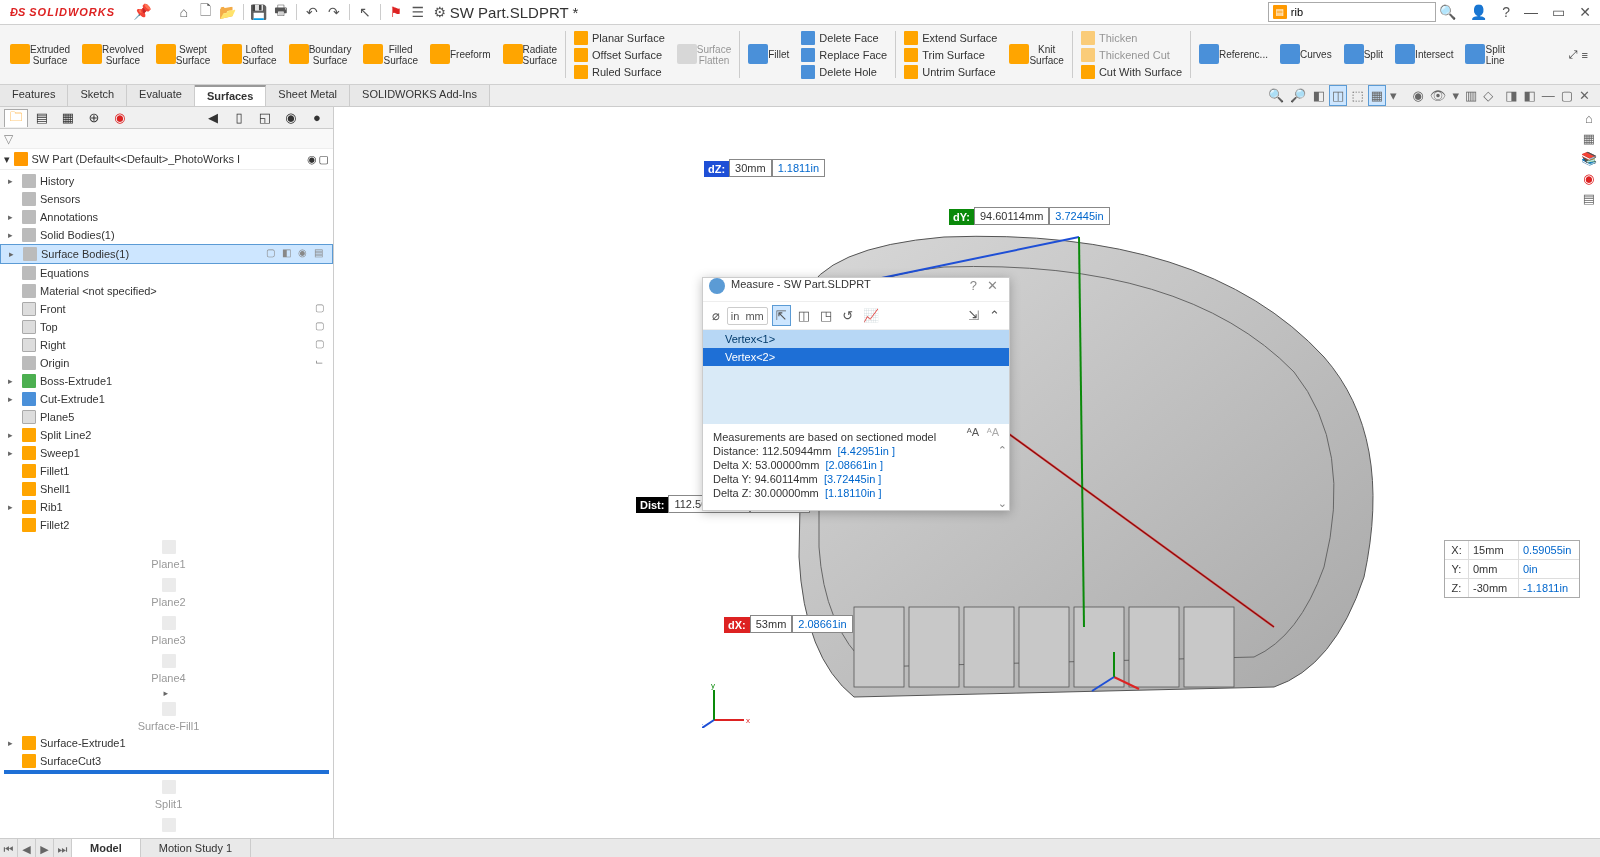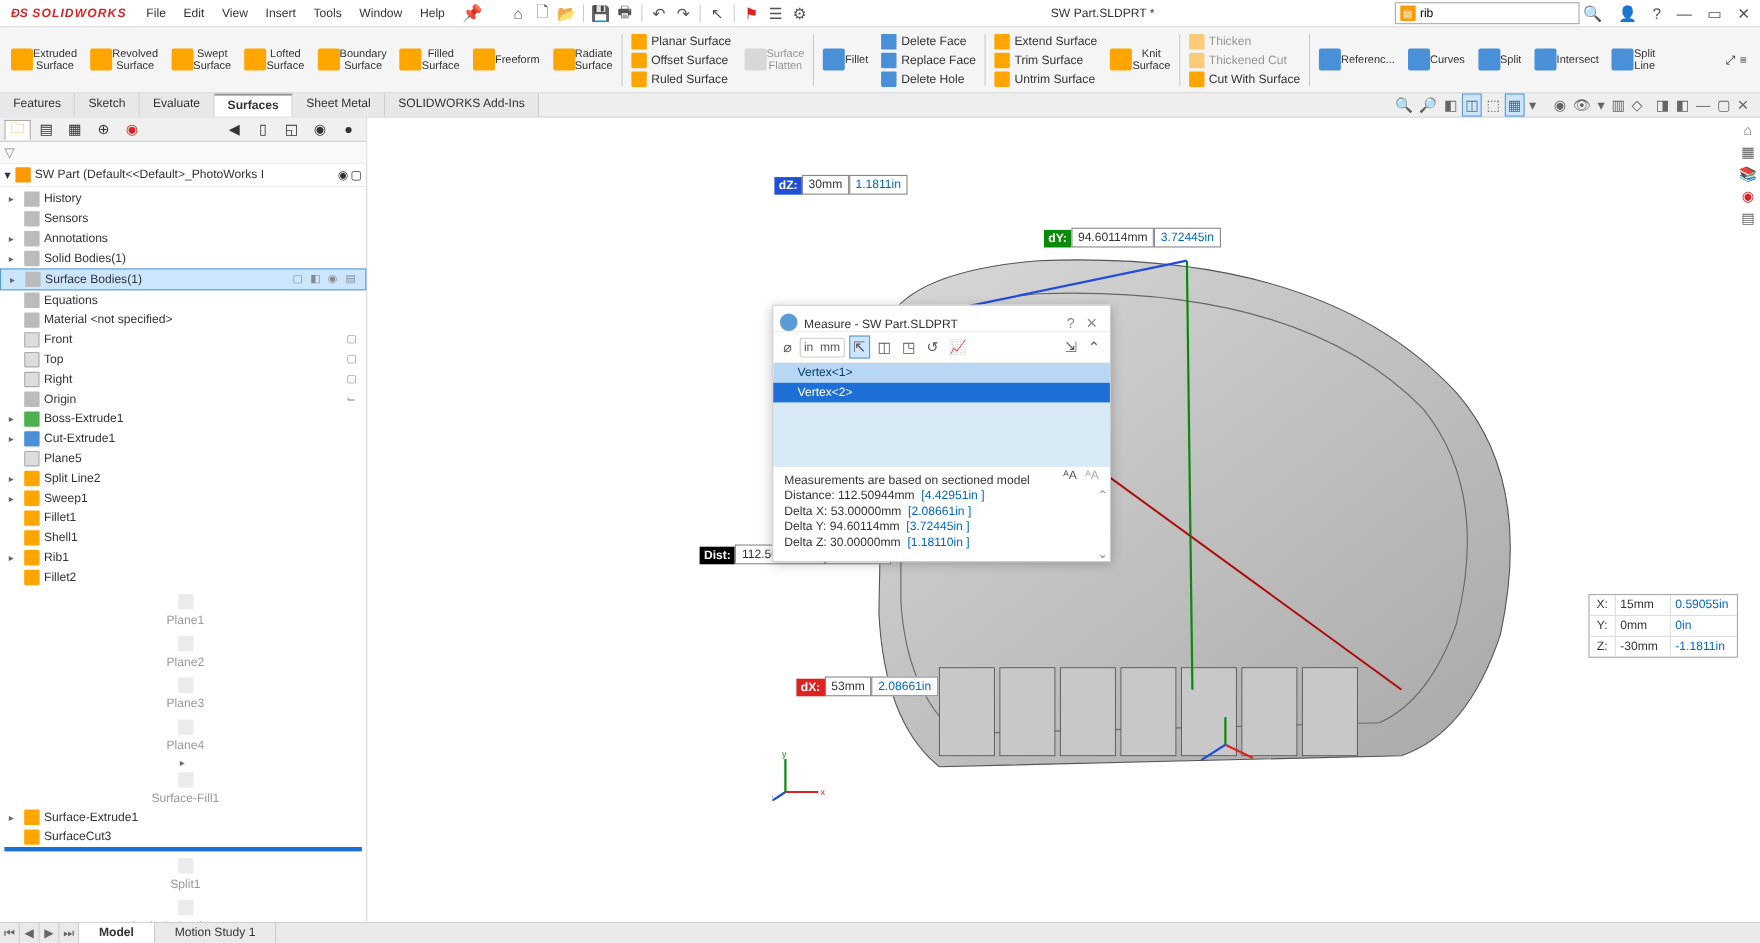--- a/index.html
+++ b/index.html
@@ -8,21 +8,21 @@
 
 .titlebar { height: 25px; background: #fff; border-bottom: 1px solid #d0d0d0; display: flex; align-items: center; }
 .titlebar .logo { color: #d22; font-weight: bold; font-style: italic; padding: 0 10px; font-size: 13px; display: flex; align-items: center; gap: 4px; }
 .titlebar .logo .ds { color: #d22; }
 .titlebar .logo .sw { color: #d22; letter-spacing: 1px; }
 .titlebar .menus { display: flex; gap: 0; }
 .titlebar .menus span { padding: 4px 8px; cursor: pointer; }
 .titlebar .qat { display: flex; gap: 2px; margin-left: 14px; align-items: center; }
 .titlebar .qat .qbtn { width: 20px; height: 20px; display: flex; align-items: center; justify-content: center; cursor: pointer; font-size: 14px; color: #555; }
 .titlebar .qat .sep { width: 1px; height: 16px; background: #ccc; margin: 0 3px; }
-.titlebar .doctitle { flex: 1; text-align: center; font-size: 11px; }
+.titlebar .doctitle { flex: 1; text-align: left; font-size: 15px; }
 .titlebar .search { display: flex; align-items: center; margin-right: 6px; }
 .titlebar .search .sbox { border: 1px solid #aaa; height: 20px; display: flex; align-items: center; padding: 0 4px; background: #fff; }
 .titlebar .search .sbox .sicon { width: 14px; height: 14px; background: #f90; border-radius: 1px; margin-right: 4px; display: flex; align-items: center; justify-content: center; color: #fff; font-size: 9px; }
 .titlebar .search input { border: none; outline: none; width: 140px; }
 .titlebar .search .mag { width: 24px; text-align: center; font-size: 14px; color: #666; }
 .titlebar .wincontrols { display: flex; gap: 4px; padding-right: 4px; }
 .titlebar .wincontrols span { padding: 3px 5px; font-size: 14px; color: #555; cursor: pointer; }
 
 
 .ribbon { height: 60px; background: #f5f5f5; border-bottom: 1px solid #d0d0d0; display: flex; align-items: stretch; padding: 2px 4px; }
@@ -95,21 +95,21 @@
 .xyzbox .row .k { width: 24px; padding: 3px 4px; border-right: 1px solid #ddd; text-align: center; }
 .xyzbox .row .v1 { width: 50px; padding: 3px 4px; border-right: 1px solid #ddd; }
 .xyzbox .row .v2 { width: 60px; padding: 3px 4px; color: #0066cc; }
 
 
 .rsidebar { position: absolute; right: 0; top: 0; width: 22px; display: flex; flex-direction: column; gap: 2px; padding: 4px 2px; }
 .rsidebar span { width: 18px; height: 18px; display: block; text-align: center; font-size: 13px; color: #666; cursor: pointer; }
 
 
 .measure { position: absolute; left: 368px; top: 170px; width: 308px; border: 1px solid #ccc; background: #fff; box-shadow: 0 2px 10px rgba(0,0,0,0.25); z-index: 50; }
-.measure .mtitle { height: 24px; display: flex; align-items: flex-end; padding: 0 6px; border-bottom: 1px solid #eee; }
+.measure .mtitle { height: 24px; display: flex; align-items: flex-start; padding: 0 6px; border-bottom: 1px solid #eee; }
 .measure .mtitle .micon { width: 16px; height: 16px; background: #5b9bd5; border-radius: 50%; margin-right: 6px; }
 .measure .mtitle .mname { flex: 1; }
 .measure .mtitle .mctl { color: #888; padding: 0 5px; cursor: pointer; font-size: 13px; }
 .measure .mtbar { height: 28px; display: flex; align-items: center; gap: 4px; padding: 0 6px; border-bottom: 1px solid #eee; }
 .measure .mtbar span { padding: 2px 3px; font-size: 13px; color: #555; cursor: pointer; }
 .measure .mtbar .grp { display: flex; border: 1px solid #ccc; border-radius: 2px; }
 .measure .mtbar .grp span { font-size: 11px; padding: 2px 3px; }
 .measure .mtbar .pin { margin-left: auto; }
 .measure .mlist { background: #b7d7f5; }
 .measure .mlist .mitem { padding: 3px 22px; color: #003a6b; }
@@ -133,29 +133,20 @@
 svg text { font-size: 8px; }
 </style>
 </head>
 <body>
 
 <div class="titlebar">
   <div class="logo">
     <span class="ds">ƉS</span>
       <span class="sw">SOLIDWORKS</span>
   </div>
-  <div class="menus" id="menus">
-      <span>File</span>
-      <span>Edit</span>
-      <span>View</span>
-      <span>Insert</span>
-      <span>Tools</span>
-      <span>Window</span>
-      <span>Help</span>
-    </div>
   <span style="padding:0 8px;color:#5b9bd5;font-size:15px">📌</span>
   <div class="qat">
     <span class="qbtn">⌂</span>
     <span class="qbtn">🗋</span>
     <span class="qbtn">📂</span>
     <span class="sep"></span>
     <span class="qbtn" style="color:#1e6fd6">💾</span>
     <span class="qbtn">🖶</span>
     <span class="sep"></span>
     <span class="qbtn">↶</span>

